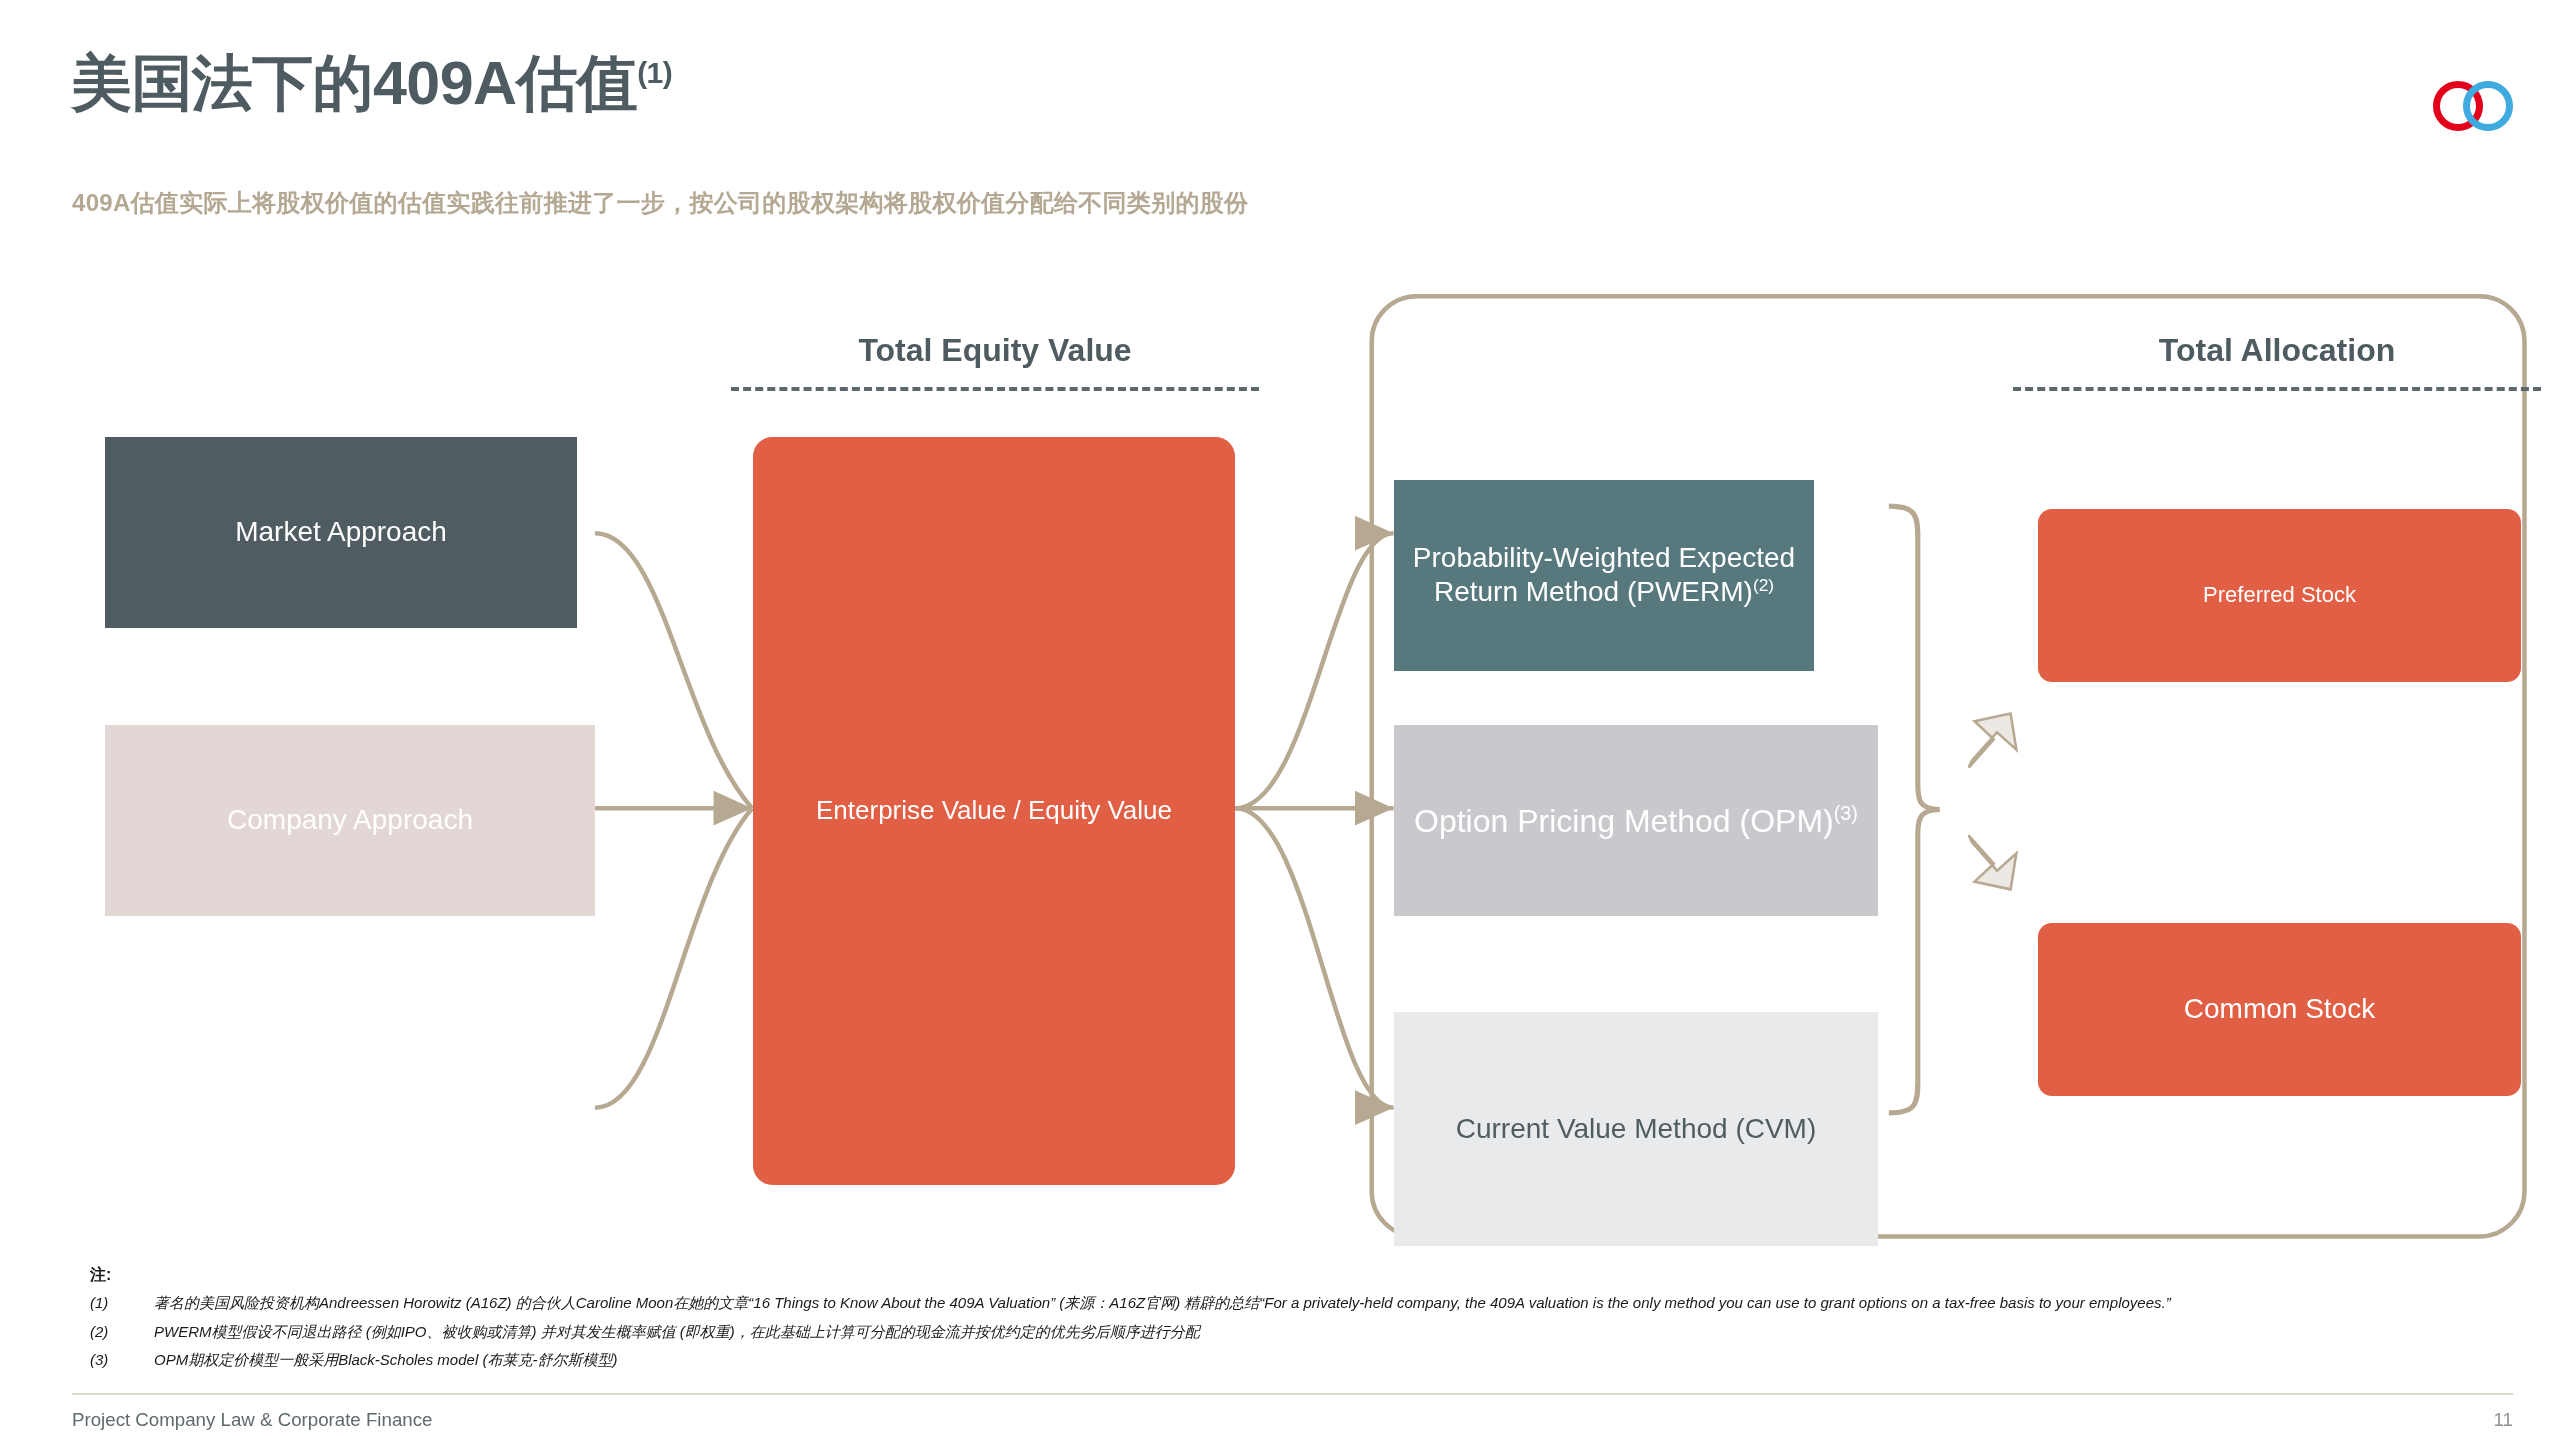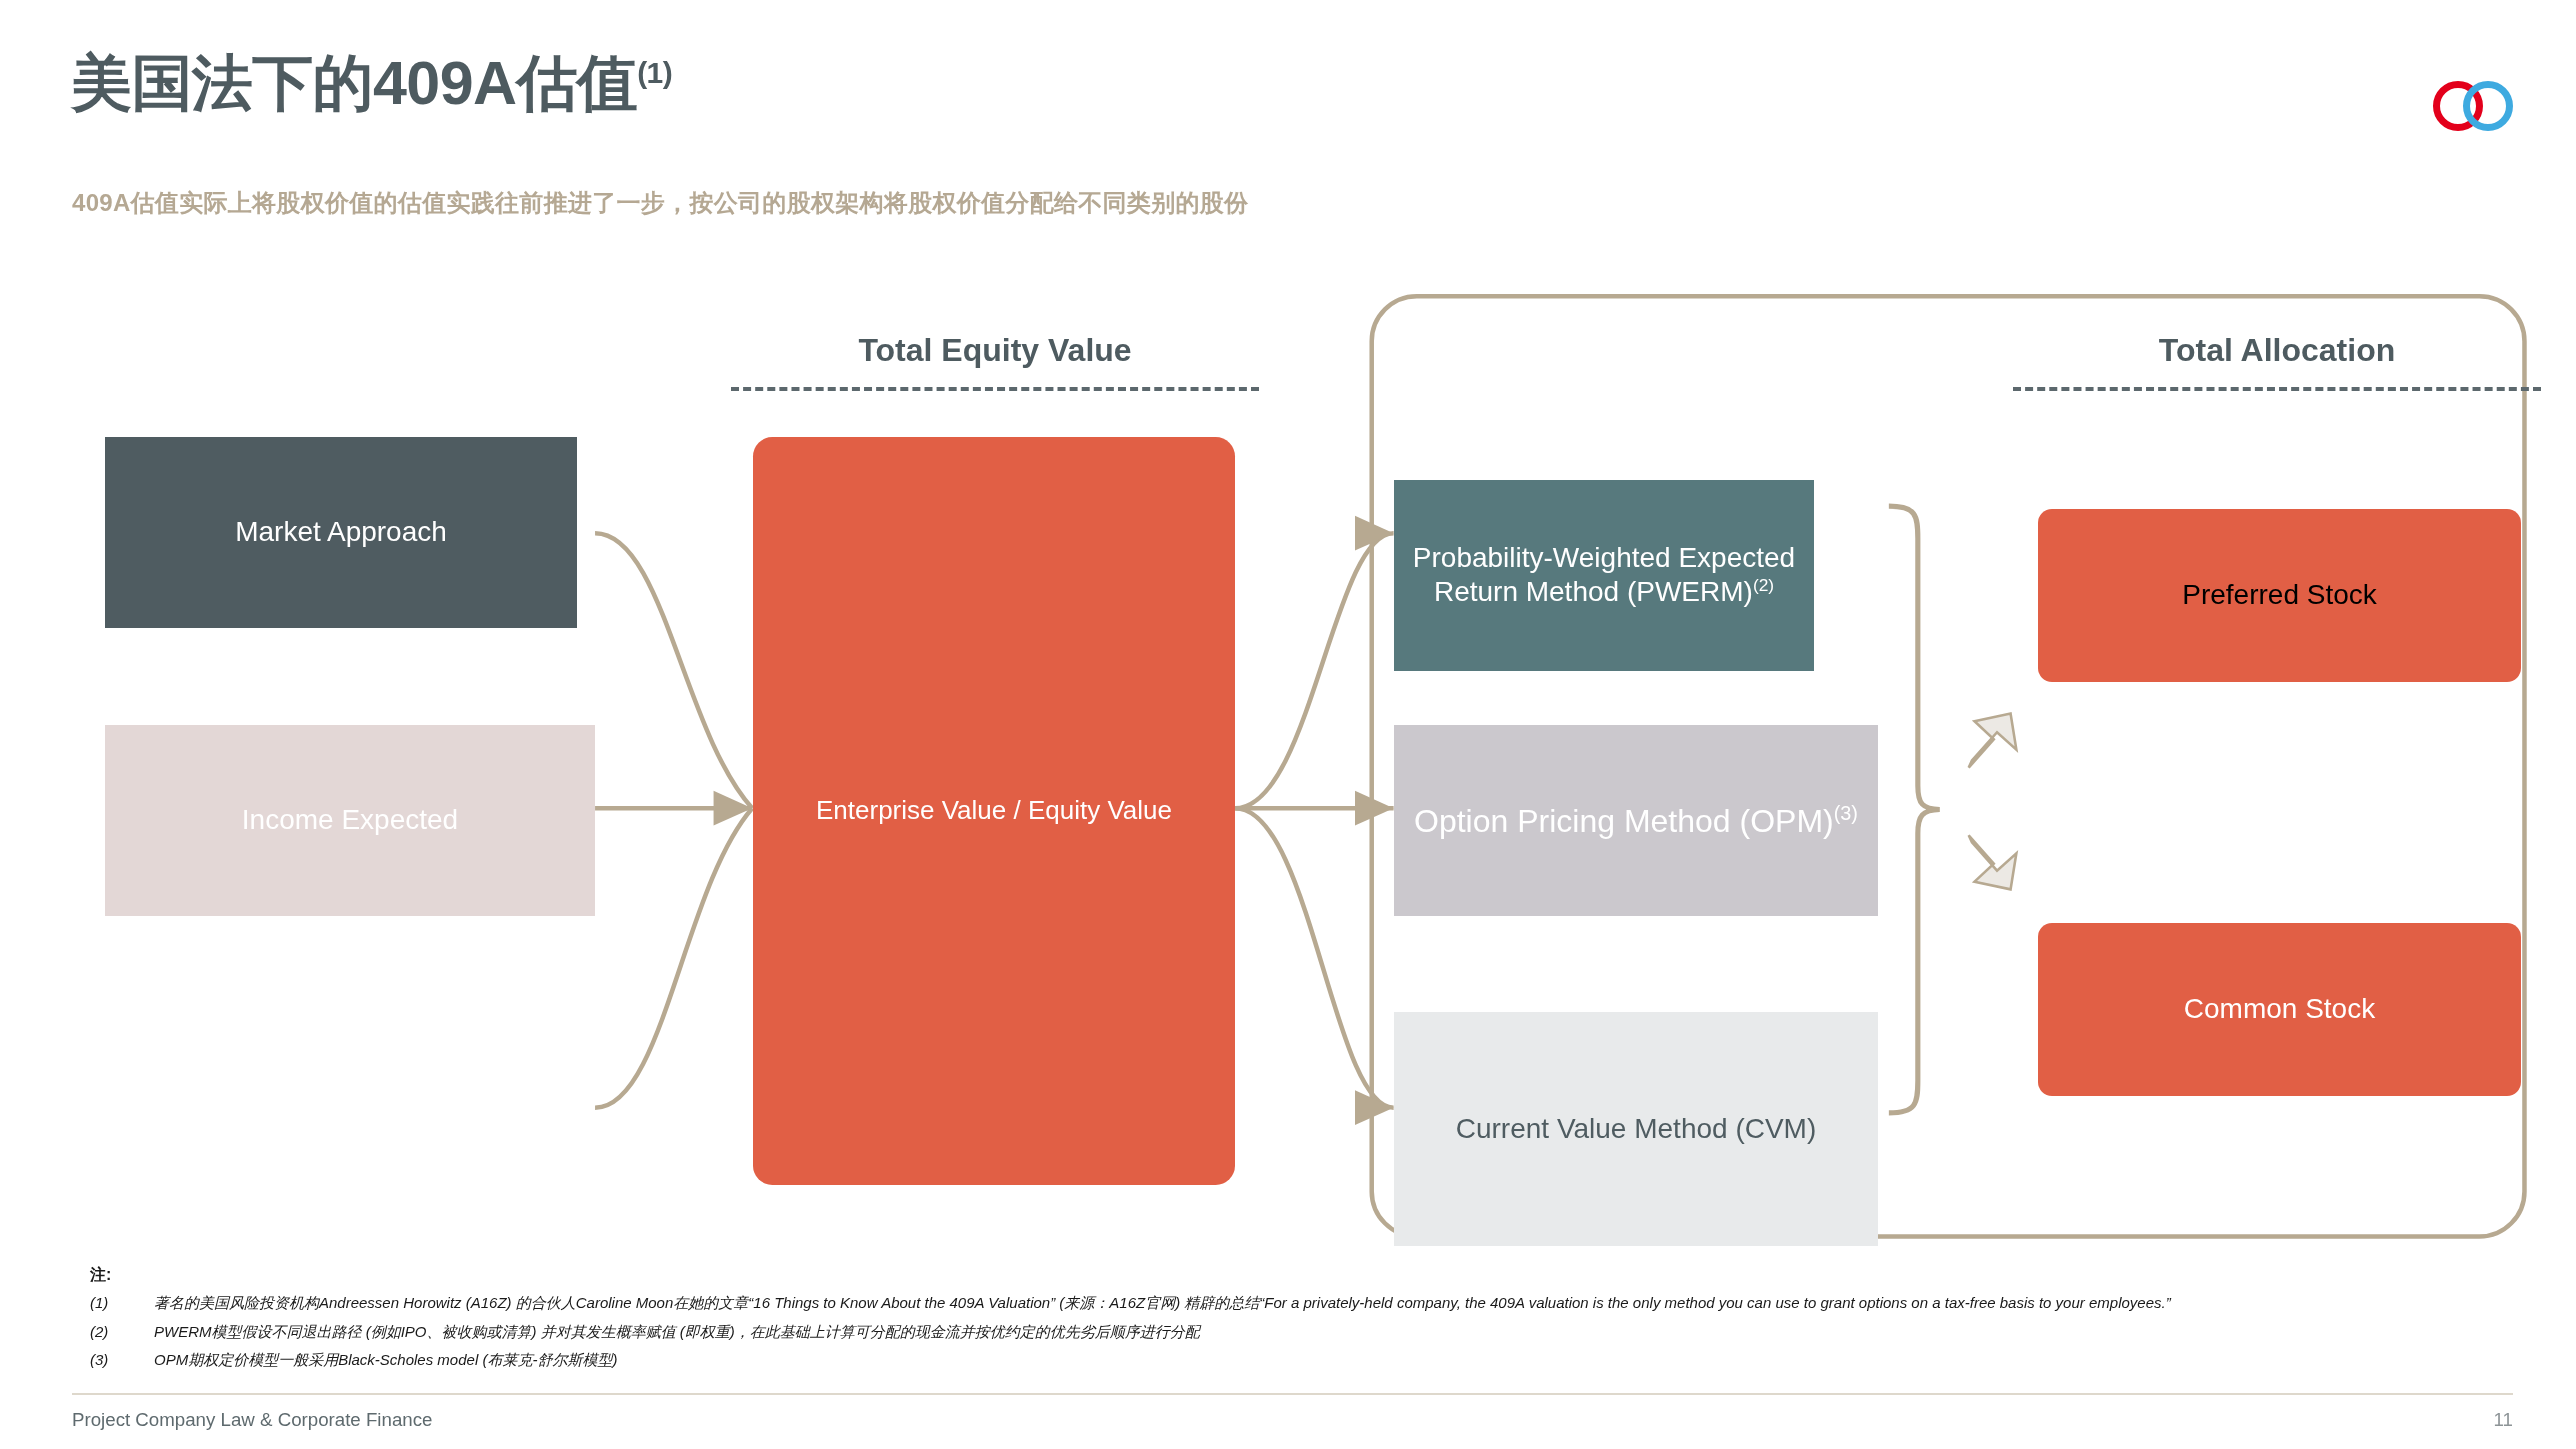--- a/index.html
+++ b/index.html
@@ -45,21 +45,21 @@
   
   #box-pwerm{left:1394px;top:437px;width:420px;height:191px;background:#57797d;
     color:#ffffff;font-size:28px;margin-top:43px;}
   #box-opm{left:1394px;top:725px;width:484px;height:191px;background:#cbc8cd;
     color:#ffffff;font-size:32px;}
   #box-cvm{left:1394px;top:1012px;width:484px;height:234px;background:#e8eaeb;
     color:#4f5c61;font-size:28px;}
 
   
   #box-preferred{left:2038px;top:509px;width:483px;height:173px;background:#e15f45;
-    color:#000000;font-size:28px;border-radius:14px;}
+    color:#ffffff;font-size:22px;border-radius:14px;}
   #box-common{left:2038px;top:923px;width:483px;height:173px;background:#e15f45;
     color:#ffffff;font-size:28px;border-radius:14px;}
 
   
   .section-head{position:absolute;text-align:center;color:#4e5b60;font-weight:bold;
     font-size:32px;}
   #head-total{left:731px;top:332px;width:528px;}
   #head-alloc{left:2013px;top:332px;width:528px;}
   .head-rule{margin-top:18px;border-top:4.5px dashed #5c686d;}
 
@@ -130,21 +130,21 @@
   </div>
   <div class="section-head" id="head-alloc">
     <div>Total Allocation</div>
     <div class="head-rule"></div>
   </div>
 
   <div class="box" id="box-market">
     <span class="label">Market Approach</span>
   </div>
   <div class="box" id="box-income">
-    <span class="label">Income Expected</span>
+    <span class="label">Company Approach</span>
   </div>
 
   <div class="box" id="box-enterprise">
     <span class="label">Enterprise Value / Equity Value</span>
   </div>
 
   <div class="box" id="box-pwerm">
     <span class="label"><span>Probability-Weighted Expected Return Method (PWERM)</span><span class="sup-note">(2)</span></span>
   </div>
   <div class="box" id="box-opm">

